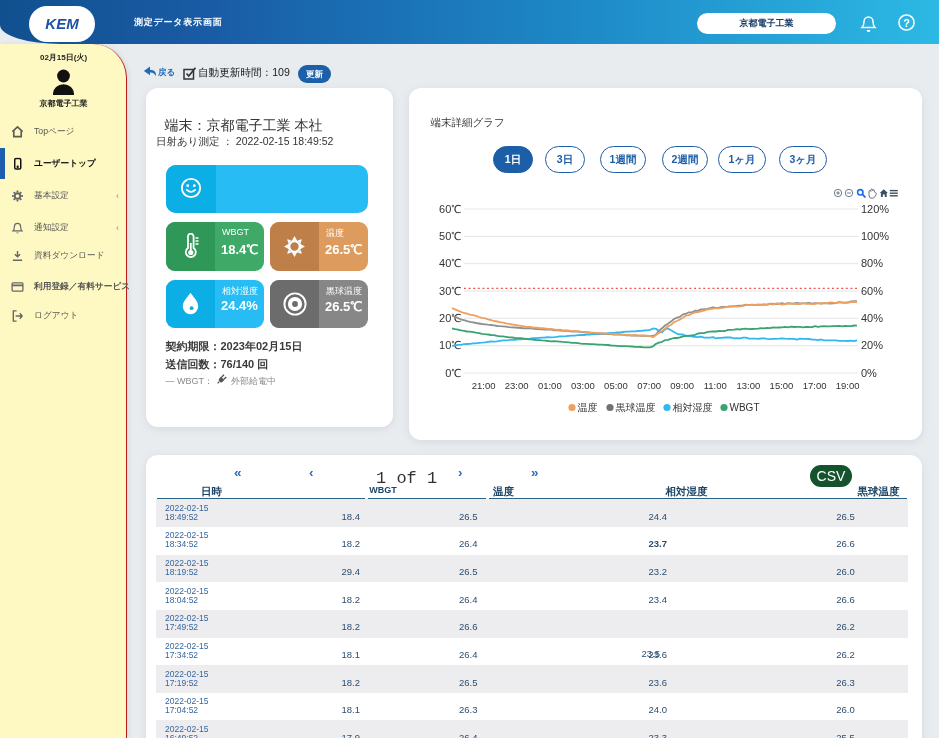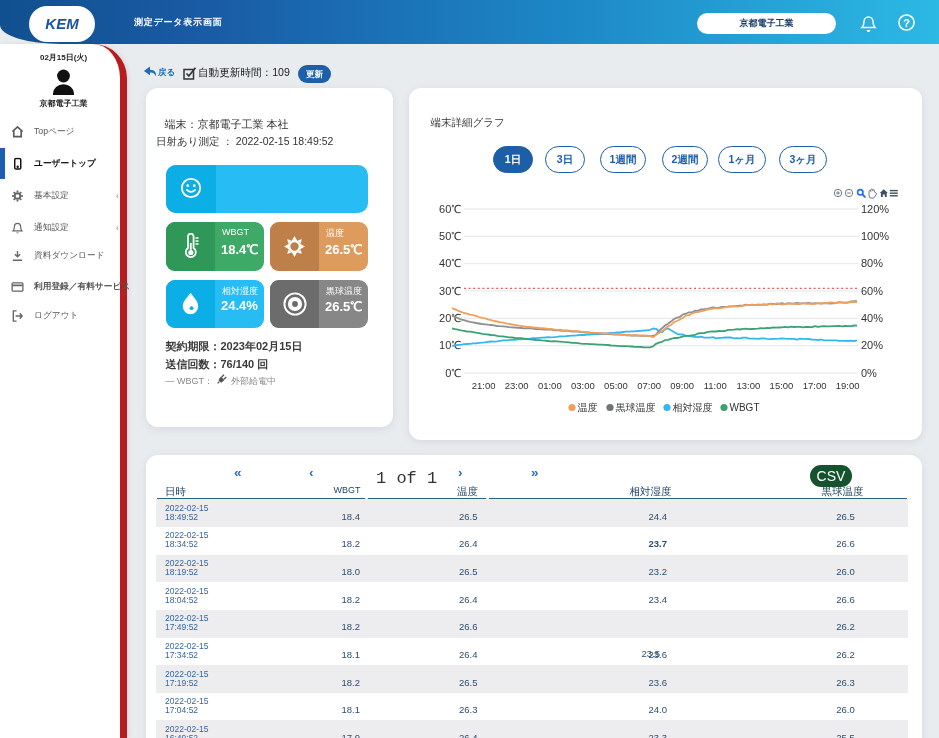--- a/index.html
+++ b/index.html
@@ -11,42 +11,42 @@
 .topbar { position:absolute; left:0; top:0; width:939px; height:44px;
   background:linear-gradient(90deg,#11508f 0%,#195ba5 22%,#1d87c6 60%,#2cb9e4 100%);
   border-bottom-left-radius:61px 19px; z-index:30; }
 .logo { position:absolute; left:29px; top:6px; width:66px; height:36px; background:#fff; border-radius:18px;
   text-align:center; line-height:36px; font-style:italic; font-weight:bold; font-size:15px; color:#1d53a5; letter-spacing:0px;}
 .tb-title { position:absolute; left:134px; top:0; height:44px; line-height:44px; color:#fff; font-weight:bold; font-size:9px; letter-spacing:0.78px; }
 .user-pill { position:absolute; left:697px; top:13px; width:139px; height:21px; background:#fff; border-radius:11px;
   text-align:center; line-height:21px; font-size:9px; font-weight:bold; color:#1a3c68; }
 
 
-.side { position:absolute; left:0; top:44px; bottom:0; width:127px; background:#ffffff;
-  border-right:7px solid #b91c1c; border-top-right-radius:34px; box-shadow:2px 0 4px rgba(70,80,100,.10); z-index:10; }
+.side { position:absolute; left:0; top:44px; bottom:0; width:127px; background:#fef9c3;
+  border-right:1px solid #b91c1c; border-top-right-radius:34px; box-shadow:2px 0 4px rgba(70,80,100,.10); z-index:10; }
 .side-date { position:absolute; top:8px; left:0; width:127px; text-align:center; font-size:8px; font-weight:bold; color:#222; }
 .side-name { position:absolute; top:54px; left:0; width:127px; text-align:center; font-size:8px; font-weight:bold; color:#222; }
 .menu-item { position:absolute; left:0; width:127px; height:20px; font-size:8.7px; color:#555; }
 .menu-item .txt { position:absolute; left:34px; top:50%; transform:translateY(-50%); white-space:nowrap; }
 .menu-item .ic  { position:absolute; left:11px; top:50%; transform:translateY(-50%); width:13px; height:13px; }
 .menu-item .chev{ position:absolute; right:8px; top:50%; transform:translateY(-50%); color:#888; font-size:9px; }
 .menu-item.sel .txt { color:#0d0d0d; font-weight:bold; }
 .selbar { position:absolute; left:0; top:104px; width:5px; height:31px; background:#1d5fae; }
 .back-link { position:absolute; left:158px; top:67px; color:#1e6cb8; font-size:8.5px; font-weight:bold; }
 .auto-label { position:absolute; left:198px; top:66px; font-size:10.6px; color:#1a1a1a; }
 .upd-btn { position:absolute; left:298px; top:64.5px; width:33px; height:18px; border-radius:9px; background:#1c60a9;
   color:#fff; font-size:8.5px; font-weight:bold; text-align:center; line-height:18px; }
 
 .card { position:absolute; background:#fff; border-radius:12px; box-shadow:0 2px 8px rgba(40,60,90,.10); }
 #card-left  { left:146px; top:88px;  width:247px; height:339px; }
 #card-chart { left:409px; top:88px;  width:513px; height:352px; }
 #card-table { left:146px; top:455px; width:776px; height:300px; }
 
 
-.lc-line1 { position:absolute; left:18.5px; top:29px; font-size:11px; color:#333; }
+.lc-line1 { position:absolute; left:18.5px; top:29px; font-size:14px; color:#333; }
 .lc-line2 { position:absolute; left:10px; top:47px; font-size:10.5px; color:#333; }
 .banner { position:absolute; left:20px; top:76.5px; width:202px; height:48.5px; border-radius:10px;
   background:#27bcf3; overflow:hidden; }
 .banner .iconseg { position:absolute; left:0; top:0; width:50px; height:100%; background:#0caee6; }
 .banner .btxt { position:absolute; left:55px; top:0; height:48.5px; line-height:48.5px; color:#fff; font-weight:bold; font-size:12px; }
 .tile { position:absolute; width:98px; height:48.5px; border-radius:9px; overflow:hidden; }
 .tile .iconseg { position:absolute; left:0; top:0; width:49px; height:100%; }
 .tile .lab { position:absolute; left:56px; top:5px; color:#fff; font-size:9px; }
 .tile .val { position:absolute; left:55px; top:18.5px; color:#fff; font-size:13px; font-weight:bold; }
 .lc-small { position:absolute; left:19.5px; font-size:11px; font-weight:bold; color:#3a3a3a; }
@@ -57,21 +57,21 @@
 .pbtn { position:absolute; top:58px; height:27px; border:1.4px solid #1c5ea8; border-radius:13.5px; background:#fff;
   color:#1c5ea8; font-weight:bold; font-size:10.5px; text-align:center; }
 .pbtn span { display:inline-block; line-height:24px; }
 .pbtn.sel { background:#1c5ea8; color:#fff; }
 
 
 .pg { position:absolute; top:10px; color:#2e6db8; font-size:13.5px; font-weight:bold; }
 .pg-num { position:absolute; top:14px; font-family:Liberation Mono, monospace; font-size:17px; color:#333; }
 .csv-btn { position:absolute; left:664px; top:9.5px; width:42px; height:22px; border-radius:11px; background:#14532d;
   color:#fff; font-size:14px; text-align:center; line-height:22px; }
-.th { position:absolute; top:30px; font-weight:normal; color:#1d4566; font-size:9px; }
+.th { position:absolute; top:30px; font-weight:bold; color:#1d4566; font-size:9px;margin-left:36px; }
 .th-kanji { font-size:10.5px; }
 .tdivider { position:absolute; left:11px; top:43px; width:750px; height:2px;
   background:linear-gradient(90deg,#2a6285 0,#2a6285 208.5px,#fff 208.5px,#fff 210.7px,#2a6285 210.7px,#2a6285 329.5px,#fff 329.5px,#fff 331.7px,#2a6285 331.7px,#2a6285 100%); }
 .trow { position:absolute; left:10px; width:752px; height:27.64px; }
 .trow.odd { background:#ededef; }
 .td-date { position:absolute; left:9px; top:4.5px; font-size:8.5px; color:#35659f; line-height:9px; }
 .td-val { position:absolute; top:3.5px; height:27.64px; line-height:27.64px; font-size:9.5px; color:#2d4d6e; text-align:right; width:40px; }
 </style>
 </head>
 <body>
@@ -331,21 +331,21 @@
     </div>
 <div class="trow" style="top:71.9px;">
       <div class="td-date">2022-02-15<br>18:34:52</div>
       <div class="td-val" style="left:164px;">18.2</div>
       <div class="td-val" style="left:281.5px;">26.4</div>
       <div class="td-val" style="left:471px;font-weight:bold;">23.7</div>
       <div class="td-val" style="left:658.7px;">26.6</div>
     </div>
 <div class="trow odd" style="top:99.6px;">
       <div class="td-date">2022-02-15<br>18:19:52</div>
-      <div class="td-val" style="left:164px;">18.0</div>
+      <div class="td-val" style="left:164px;">29.4</div>
       <div class="td-val" style="left:281.5px;">26.5</div>
       <div class="td-val" style="left:471px;">23.2</div>
       <div class="td-val" style="left:658.7px;">26.0</div>
     </div>
 <div class="trow" style="top:127.2px;">
       <div class="td-date">2022-02-15<br>18:04:52</div>
       <div class="td-val" style="left:164px;">18.2</div>
       <div class="td-val" style="left:281.5px;">26.4</div>
       <div class="td-val" style="left:471px;">23.4</div>
       <div class="td-val" style="left:658.7px;">26.6</div>

